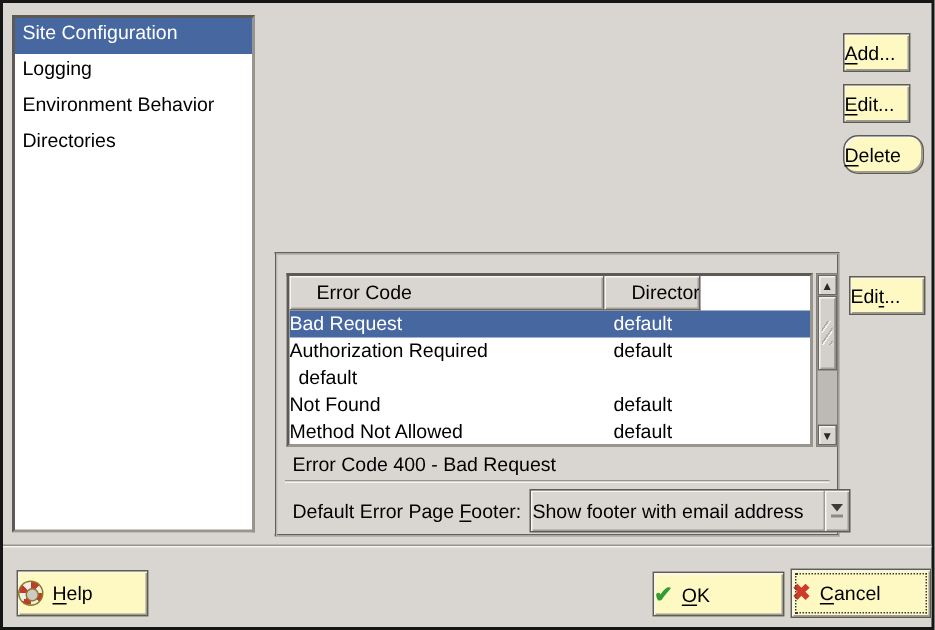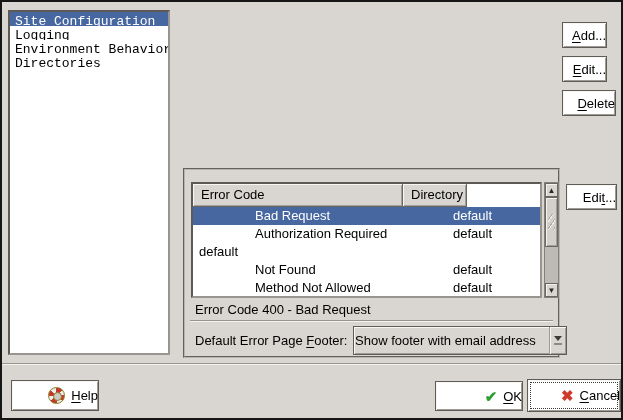--- a/index.html
+++ b/index.html
@@ -26,33 +26,33 @@
     border: 2px groove #b7b3ae;
   }
   .frame-label {
     position: absolute; top: -9px; left: 7px;
     background: #d9d6d1; padding: 0 4px; color: #1b1b1b;
   }
 
   
   .btn {
     position: absolute;
-    background: #ffffff;
+    background: #fef9c3;
     border: 1px solid #5f5c58;
     box-shadow: inset 1px 1px 0 #f8f6f3, inset -1px -1px 0 #9e9a95;
-    display: flex; align-items: center; justify-content: flex-end;
+    display: flex; align-items: center; justify-content: flex-start;
     font-size: 13px; color: #000; gap: 6px; cursor: default;
   }
   .btn.focused { outline: 1px dotted #3a3a3a; outline-offset: -4px; }
 
   
   .sidebar { position: absolute; left: 6px; top: 8px; width: 162px; height: 345px; }
   .sidebar .item, .filelist .item {
-    height: 14px; line-height: 19px; padding-left: 5px;
-    white-space: nowrap; overflow: hidden; font-family: Liberation Mono, monospace;
+    height: 24px; line-height: 19px; padding-left: 5px;
+    white-space: nowrap; overflow: hidden;
   }
   .item.selected { background: #4767a1; color: #fff; }
 
   
   .frame1 { left: 181px; top: 11px; width: 377px; height: 140px; }
   .filelist { position: absolute; left: 6px; top: 15px; width: 361px; height: 84px; }
   .caption { position: absolute; left: 9px; top: 102px; line-height: 16px; color: #111; }
 
   
   .frame2 { left: 181px; top: 166px; width: 377px; height: 190px; }
@@ -62,28 +62,28 @@
     background: #fff;
     border: 2px solid;
     border-color: #5d5a56 #98948f #98948f #5d5a56;
     overflow: hidden;
   }
   .thead { display: flex; height: 23px; }
   .th {
     background: #d9d6d1; border: 1px solid #6b6763;
     border-top: none; border-left: none;
     box-shadow: inset 1px 1px 0 #f8f6f3, inset -1px -1px 0 #a39f9a;
-    line-height: 21px; padding-left: 8px; white-space: nowrap; overflow: hidden;
+    line-height: 21px; padding-left: 18px; white-space: nowrap; overflow: hidden;
   }
   .th.c0 { width: 210px; }
   .th.c1 { width: 64px; }
   .th.c2 { flex: 1; border-right: none; }
   .trow { display: flex; height: 18px; line-height: 18px; }
   .trow span { white-space: nowrap; overflow: hidden; }
-  .trow .c0 { width: 210px; padding-left: 18px; margin-left: 44px; }
+  .trow .c0 { width: 210px; padding-left: 0; }
   .trow .c1 { width: 64px; padding-left: 6px; }
   .trow .c2 { flex: 1; padding-left: 6px; }
   .trow.selected { background: #4767a1; color: #fff; }
 
   
   .vscroll {
     position: absolute; left: 359px; top: 12px; width: 15px; height: 116px;
     background: #bdb9b4; border: 1px solid #84807b;
   }
   .sb-btn {
@@ -136,21 +136,21 @@
   
   .hsep {
     position: absolute; left: 0; right: 0; top: 361px; height: 2px;
     border-top: 1px solid #97938e; border-bottom: 1px solid #f5f3f0;
   }
   .btn-help   { left: 9px;  top: 378px; width: 88px; height: 31px; }
   .btn-ok     { left: 433px; top: 379px; width: 88px; height: 30px; }
   .btn-cancel { left: 525px; top: 377px; width: 94px; height: 33px; }
   .btn-add    { left: 560px; top: 20px; width: 45px; height: 26px; }
   .btn-edit1  { left: 560px; top: 54px; width: 45px; height: 26px; }
-  .btn-delete { left: 560px; top: 88px; width: 54px; height: 26px; }
+  .btn-delete { left: 560px; top: 88px; width: 54px; height: 26px; border-radius: 10px; }
   .btn-edit2  { left: 564px; top: 182px; width: 51px; height: 26px; }
 
   .icon-check { color: #2f9e32; font-size: 15px; font-weight: bold; line-height: 1; }
   .icon-x     { color: #cf3a2d; font-size: 15px; font-weight: bold; line-height: 1; }
 
   .icon-lifering {
     width: 17px; height: 17px; border-radius: 50%; position: relative;
     border: 1px solid #8a7c1f;
     background: conic-gradient(#c23a2e 0 45deg, #efeeea 45deg 90deg,
       #c23a2e 90deg 135deg, #efeeea 135deg 180deg,

